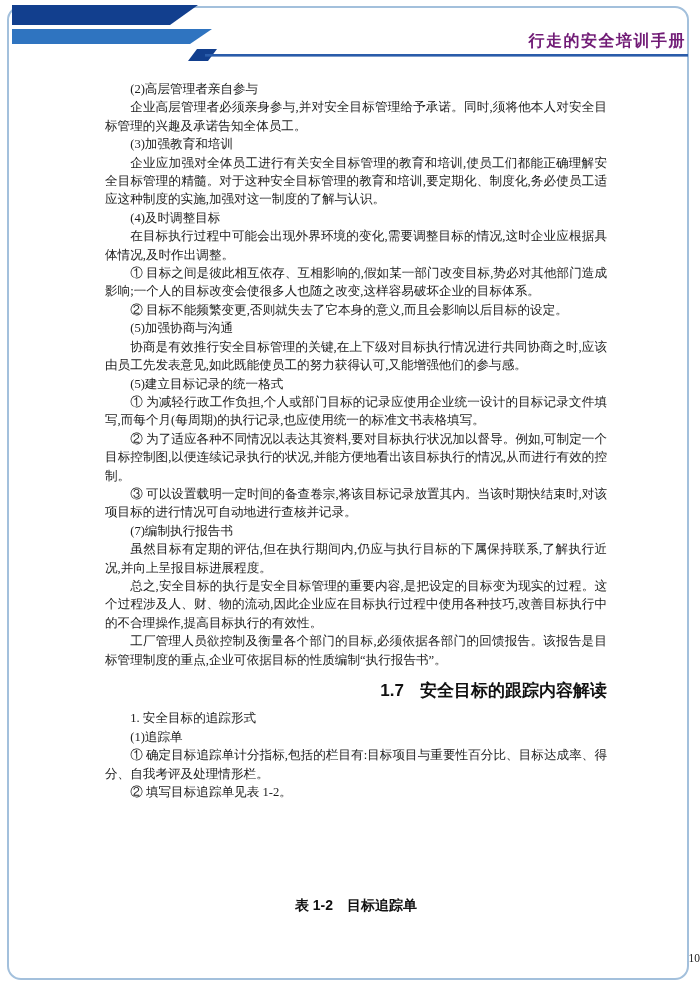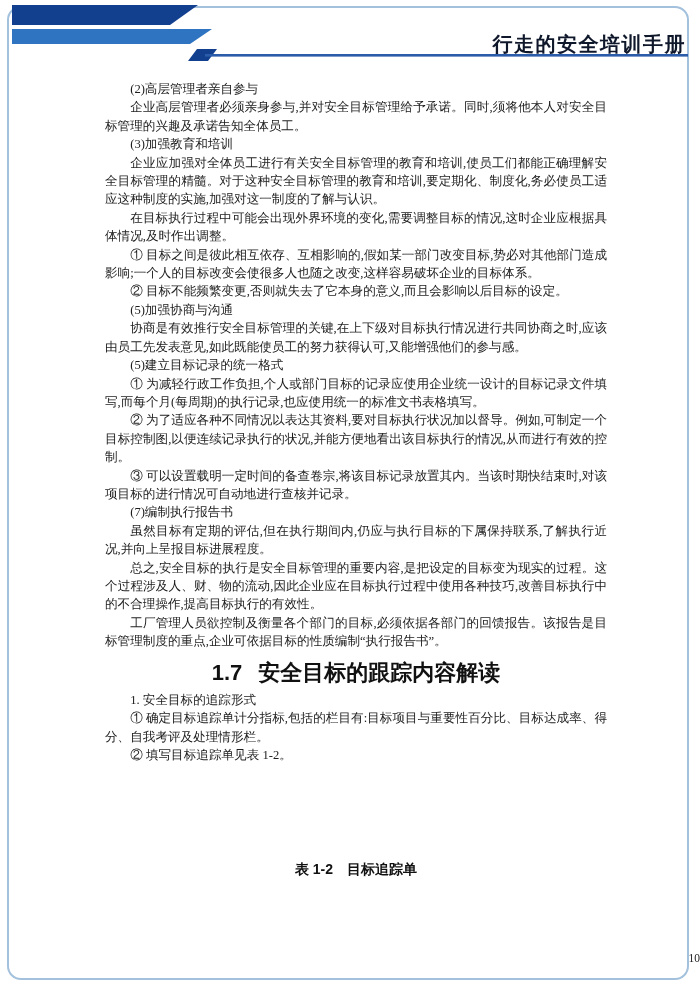--- a/index.html
+++ b/index.html
@@ -30,23 +30,23 @@
     position: absolute;
     left: 0; top: 0;
     width: 700px; height: 72px;
   }
   .header-title {
     position: absolute;
     top: 31px;
     right: 14px;
     font-family: "Liberation Sans", "DejaVu Sans", sans-serif;
     font-weight: bold;
-    font-size: 20px;
+    font-size: 16px;
     letter-spacing: 1.5px;
-    color: #0f172a;
+    color: #701a75;
     white-space: nowrap;
   }
   .content {
     position: absolute;
     left: 105px;
     top: 80px;
     width: 502px;
     font-size: 12.6px;
     line-height: 18.4px;
     color: #1c1c1c;
@@ -54,24 +54,24 @@
   }
   .content p {
     margin: 0;
     padding: 0;
     text-indent: 2em;
   }
   .section-heading {
     margin: 13px 0 9px 0;
     font-family: "Liberation Sans", "DejaVu Sans", sans-serif;
     font-weight: bold;
-    font-size: 22px;
+    font-size: 17px;
     color: #111111;
     text-indent: 0;
-    text-align: center;
+    text-align: right;
   }
   .section-heading .sec-num {
     margin-right: 16px;
   }
   .table-caption {
     margin-top: 95px;
     text-align: center;
     text-indent: 0;
     font-family: "Liberation Sans", "DejaVu Sans", sans-serif;
     font-weight: bold;
@@ -105,39 +105,41 @@
     <rect x="205" y="54" width="483" height="2.6" fill="#2a5caa"></rect>
   </svg>
 
   <div class="header-title">行走的安全培训手册</div>
 
   <div class="content">
     <p>(2)高层管理者亲自参与</p>
     <p>企业高层管理者必须亲身参与,并对安全目标管理给予承诺。同时,须将他本人对安全目标管理的兴趣及承诺告知全体员工。</p>
     <p>(3)加强教育和培训</p>
     <p>企业应加强对全体员工进行有关安全目标管理的教育和培训,使员工们都能正确理解安全目标管理的精髓。对于这种安全目标管理的教育和培训,要定期化、制度化,务必使员工适应这种制度的实施,加强对这一制度的了解与认识。</p>
+    <p>(4)及时调整目标</p>
     <p>在目标执行过程中可能会出现外界环境的变化,需要调整目标的情况,这时企业应根据具体情况,及时作出调整。</p>
     <p>① 目标之间是彼此相互依存、互相影响的,假如某一部门改变目标,势必对其他部门造成影响;一个人的目标改变会使很多人也随之改变,这样容易破坏企业的目标体系。</p>
     <p>② 目标不能频繁变更,否则就失去了它本身的意义,而且会影响以后目标的设定。</p>
     <p>(5)加强协商与沟通</p>
     <p>协商是有效推行安全目标管理的关键,在上下级对目标执行情况进行共同协商之时,应该由员工先发表意见,如此既能使员工的努力获得认可,又能增强他们的参与感。</p>
     <p>(5)建立目标记录的统一格式</p>
     <p>① 为减轻行政工作负担,个人或部门目标的记录应使用企业统一设计的目标记录文件填写,而每个月(每周期)的执行记录,也应使用统一的标准文书表格填写。</p>
     <p>② 为了适应各种不同情况以表达其资料,要对目标执行状况加以督导。例如,可制定一个目标控制图,以便连续记录执行的状况,并能方便地看出该目标执行的情况,从而进行有效的控制。</p>
     <p>③ 可以设置载明一定时间的备查卷宗,将该目标记录放置其内。当该时期快结束时,对该项目标的进行情况可自动地进行查核并记录。</p>
     <p>(7)编制执行报告书</p>
     <p>虽然目标有定期的评估,但在执行期间内,仍应与执行目标的下属保持联系,了解执行近况,并向上呈报目标进展程度。</p>
     <p>总之,安全目标的执行是安全目标管理的重要内容,是把设定的目标变为现实的过程。这个过程涉及人、财、物的流动,因此企业应在目标执行过程中使用各种技巧,改善目标执行中的不合理操作,提高目标执行的有效性。</p>
     <p>工厂管理人员欲控制及衡量各个部门的目标,必须依据各部门的回馈报告。该报告是目标管理制度的重点,企业可依据目标的性质编制“执行报告书”。</p>
 
     <h2 class="section-heading">
       <span class="sec-num">1.7</span><span>安全目标的跟踪内容解读</span>
     </h2>
 
     <p>1. 安全目标的追踪形式</p>
+    <p>(1)追踪单</p>
     <p>① 确定目标追踪单计分指标,包括的栏目有:目标项目与重要性百分比、目标达成率、得分、自我考评及处理情形栏。</p>
     <p>② 填写目标追踪单见表 1-2。</p>
 
     <div class="table-caption">
       <span class="cap-num">表 1-2</span><span>目标追踪单</span>
     </div>
   </div>
 
   <div class="footer">10</div>
 

